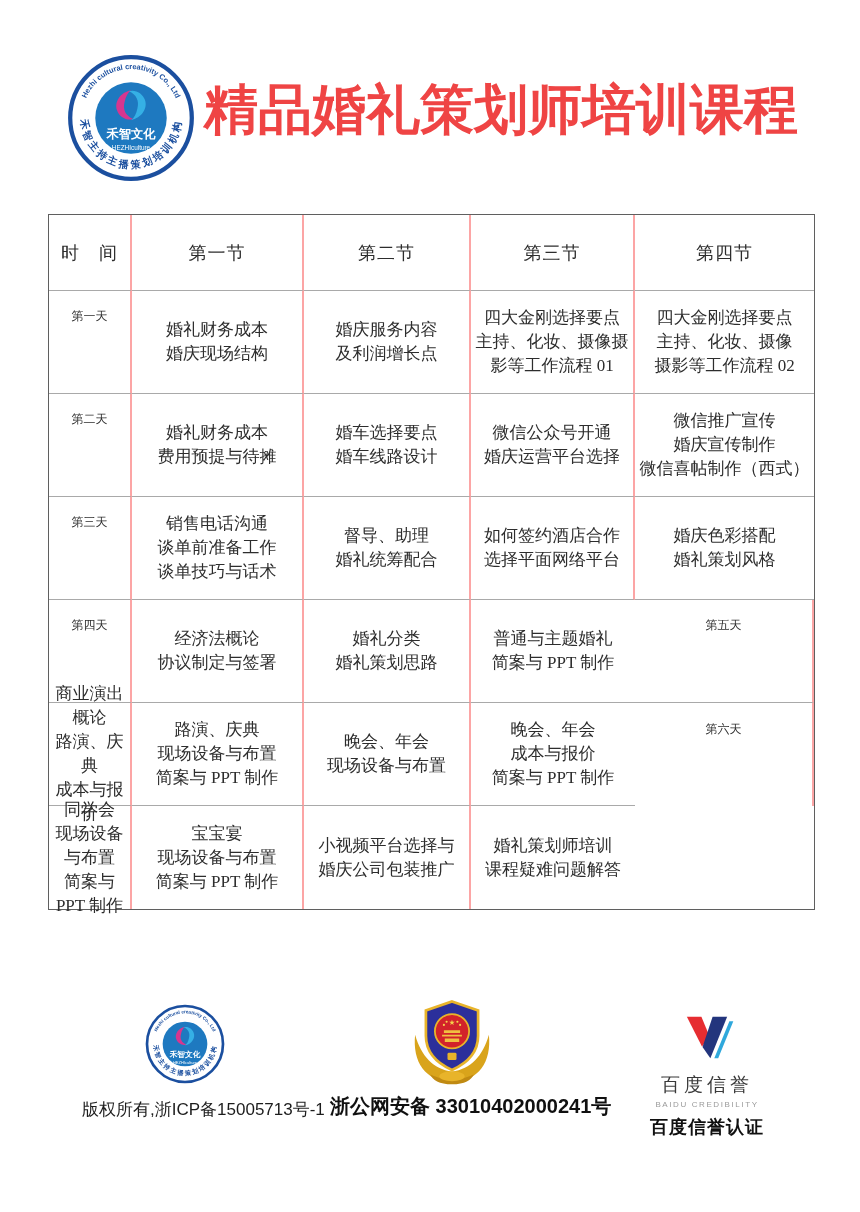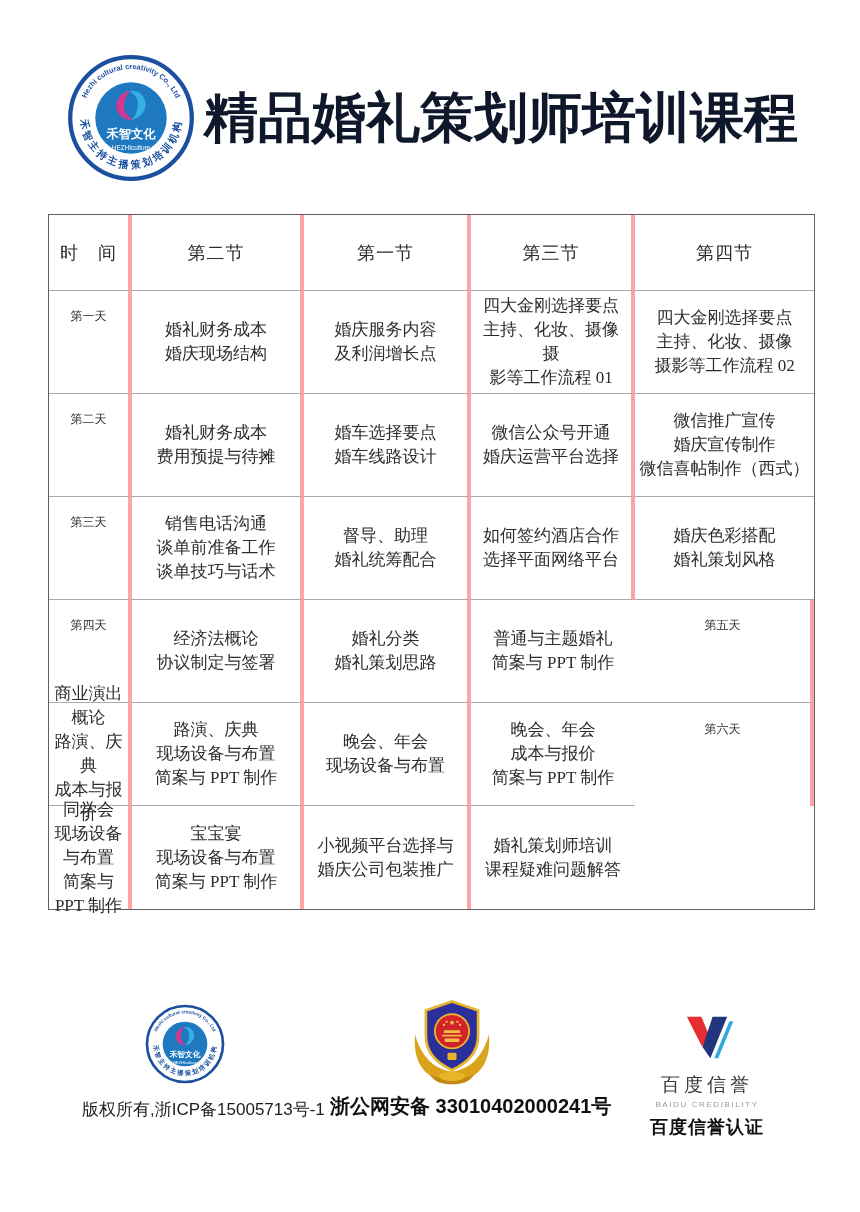--- a/index.html
+++ b/index.html
@@ -6,37 +6,37 @@
   body{
     width:860px;height:1212px;background:#ffffff;position:relative;overflow:hidden;
     font-family:"Liberation Serif","DejaVu Serif",serif;
     -webkit-font-smoothing:antialiased;
   }
   .page{position:absolute;inset:0;}
 
   
   .header-logo{position:absolute;left:64px;top:54px;width:134px;height:128px;}
   .page-title{
-    position:absolute;left:204px;top:88px;margin:0;
-    font-size:54px;font-weight:bold;color:#0f172a;line-height:60px;white-space:nowrap;
+    position:absolute;left:204px;top:80px;margin:0;
+    font-size:54px;font-weight:bold;color:#ef4444;line-height:60px;white-space:nowrap;
     font-family:"Liberation Serif","DejaVu Serif",serif;
   }
 
   
   .course-table{
     position:absolute;left:48px;top:214px;
     display:grid;
     grid-template-columns:83px 172px 167px 164px 179px;
     grid-template-rows:76px repeat(6,103px);
     border:1px solid #5f5f5f;
     box-sizing:content-box;
   }
   .cell{
     box-sizing:border-box;
-    border-right:4px solid #fca5a5;
+    border-right:2px solid #fca5a5;
     border-bottom:1px solid #a9a9a9;
     display:flex;align-items:center;justify-content:center;
     text-align:center;white-space:pre-line;
     font-size:17px;line-height:24px;color:#2d2d2d;
     padding:2px 4px;
   }
   .cell.last-col{border-right:none;}
   .cell.last-row{border-bottom:none;}
   .cell.th{font-size:18px;letter-spacing:1px;}
   .cell.day{font-size:12px;}
@@ -83,22 +83,22 @@
     <text font-size="9.5" fill="#1b4f9f" font-family="Liberation Sans, sans-serif" font-weight="bold" letter-spacing="2.5">
       <textPath href="#ht-arc-bot" startOffset="50%" text-anchor="middle">禾智主持主播策划培训机构</textPath>
     </text>
   </svg>
 
   <h1 class="page-title">精品婚礼策划师培训课程</h1>
 
   <div class="course-table">
 
     <div class="cell th">时　间</div>
+    <div class="cell th">第一节</div>
     <div class="cell th">第二节</div>
-    <div class="cell th">第一节</div>
     <div class="cell th">第三节</div>
     <div class="cell th last-col">第四节</div>
 
     <div class="cell day"><span>第一天</span></div>
     <div class="cell">婚礼财务成本
 婚庆现场结构</div>
     <div class="cell">婚庆服务内容
 及利润增长点</div>
     <div class="cell">四大金刚选择要点
 主持、化妆、摄像摄

